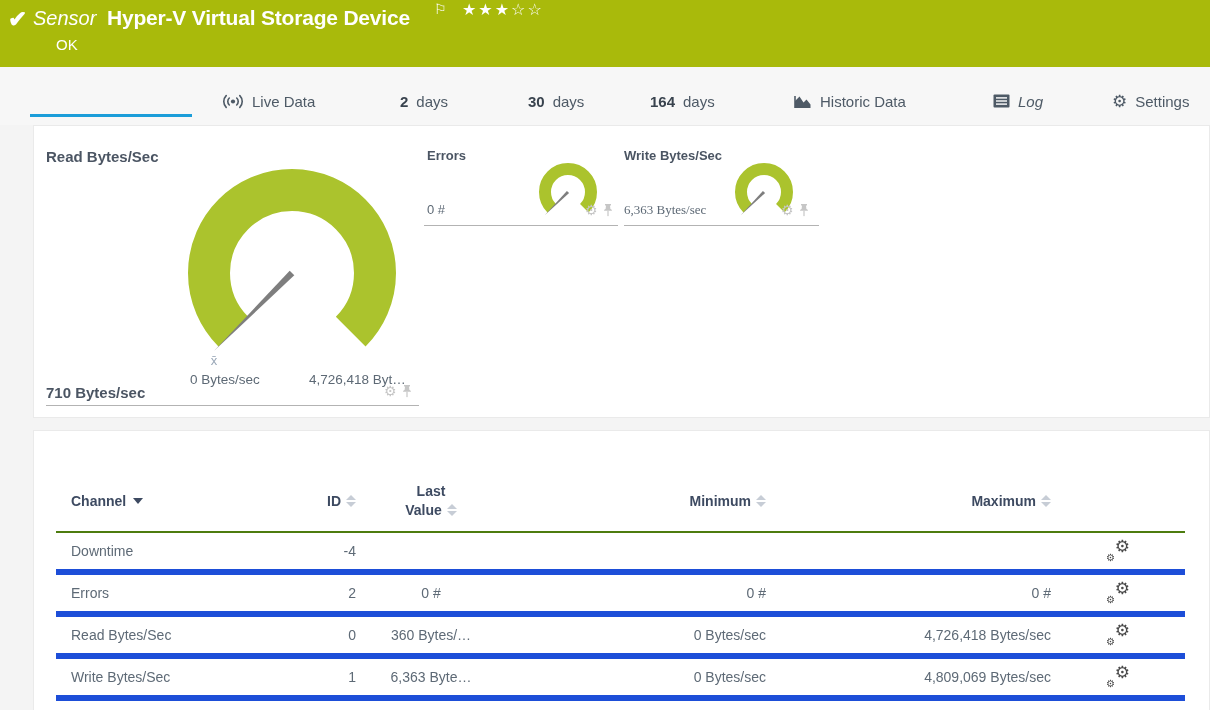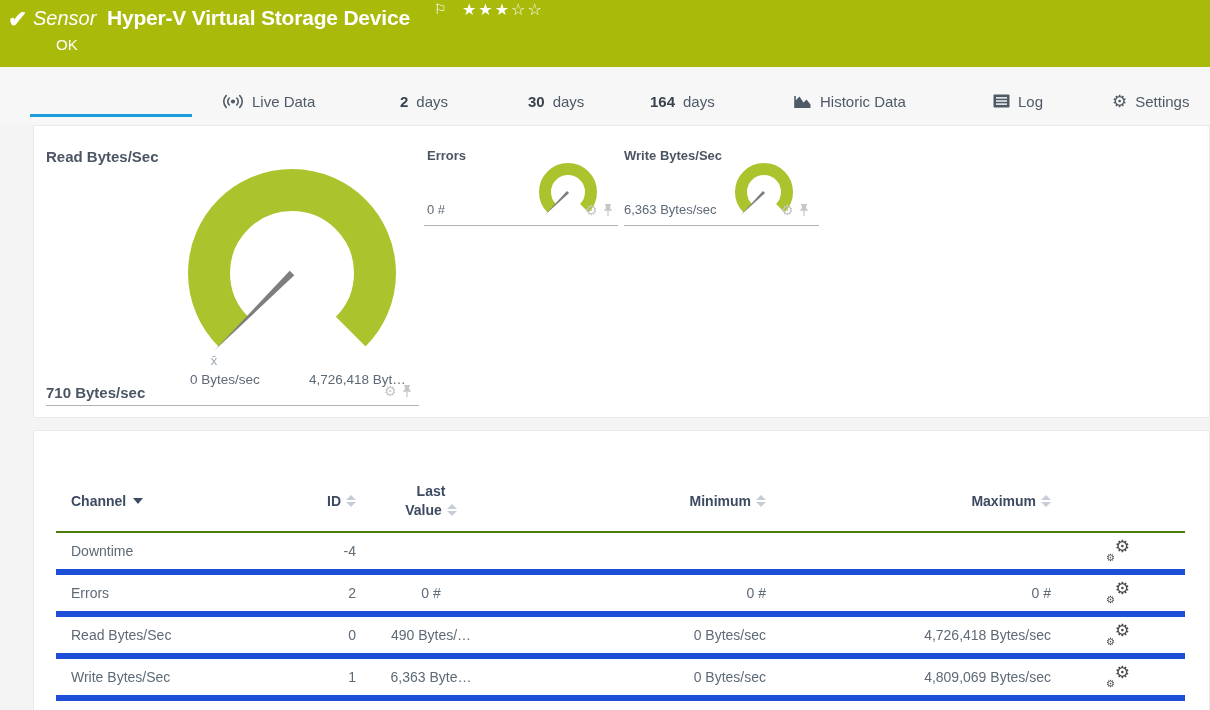--- a/index.html
+++ b/index.html
@@ -24,21 +24,21 @@
   .tab { position:absolute; top:20px; height:28px; display:flex; align-items:center; gap:8px;
          font-size:15px; color:#4e5a66; cursor:pointer; white-space:nowrap; }
   .tab .num { font-weight:bold; color:#39434e; }
   .tab-overview { left:30px; width:162px; justify-content:center; color:#39434e; }
   .tab-underline { position:absolute; left:30px; top:47px; width:162px; height:3px; background:#1b9dd9; }
   .tab-livedata { left:222px; }
   .tab-2days { left:400px; }
   .tab-30days { left:528px; }
   .tab-365days { left:650px; }
   .tab-historic { left:793px; }
-  .tab-log { left:993px; }
+  .tab-log { left:993px;font-style:italic; }
   .tab-settings { left:1112px; }
   .tab .glyph { font-size:17px; line-height:1; }
   .tab svg { display:block; }
 
   
   .panel { position:absolute; left:33px; width:1177px; background:#fff; border:1px solid #eaeaea; }
   .panel-gauges { top:125px; height:293px; }
   .panel-table  { top:430px; height:280px; border-bottom:none; }
 
   
@@ -46,21 +46,21 @@
   .lbl-read { left:12px; top:22px; font-size:15px; }
   .lbl-errors { left:393px; top:22px; font-size:13px; }
   .lbl-write { left:590px; top:22px; font-size:13px; }
   .big-gauge { position:absolute; left:143px; top:32px; }
   .mini-gauge-err { position:absolute; left:499px; top:36px; }
   .mini-gauge-wr  { position:absolute; left:695px; top:36px; }
   .scale-min { position:absolute; left:156px; top:246px; font-size:13.5px; color:#5d6975; }
   .scale-max { position:absolute; left:275px; top:246px; font-size:13.5px; color:#5d6975; }
   .val-read { position:absolute; left:12px; top:258px; font-size:15px; font-weight:bold; color:#4b5563; }
   .val-errors { position:absolute; left:393px; top:76px; font-size:13px; color:#5d6975; }
-  .val-write  { position:absolute; left:590px; top:76px; font-size:13px; color:#5d6975; }
+  .val-write  { position:absolute; left:590px; top:76px; font-size:13px; color:#5d6975;font-family:Liberation Serif, serif; }
   .gauge-tools { position:absolute; display:inline-flex; align-items:center; gap:5px; color:#c6c6c6; }
   .tools-read { left:350px; top:258px; }
   .tools-err  { left:551px; top:77px; }
   .tools-wr   { left:747px; top:77px; }
   .gauge-tools .gear-glyph { font-size:14px; line-height:1; cursor:pointer; }
   .gauge-tools svg { display:block; cursor:pointer; }
   .g-rule { position:absolute; height:1px; background:#b3b3b3; }
   .rule-read { left:12px; top:279px; width:373px; }
   .rule-err  { left:390px; top:99px; width:194px; }
   .rule-wr   { left:590px; top:99px; width:195px; }
@@ -269,21 +269,21 @@
         <span class="gears">
           <span class="g1">⚙</span>
             <span class="g2">⚙</span>
         </span>
       </div>
     </div>
 
     <div class="trow">
       <div class="c-left">Read Bytes/Sec</div>
       <div class="c-right">0</div>
-      <div class="c-center c-trunc">490 Bytes/…</div>
+      <div class="c-center c-trunc">360 Bytes/…</div>
       <div class="c-right">0 Bytes/sec</div>
       <div class="c-right">4,726,418 Bytes/sec</div>
       <div class="c-center">
         <span class="gears">
           <span class="g1">⚙</span>
             <span class="g2">⚙</span>
         </span>
       </div>
     </div>
 

